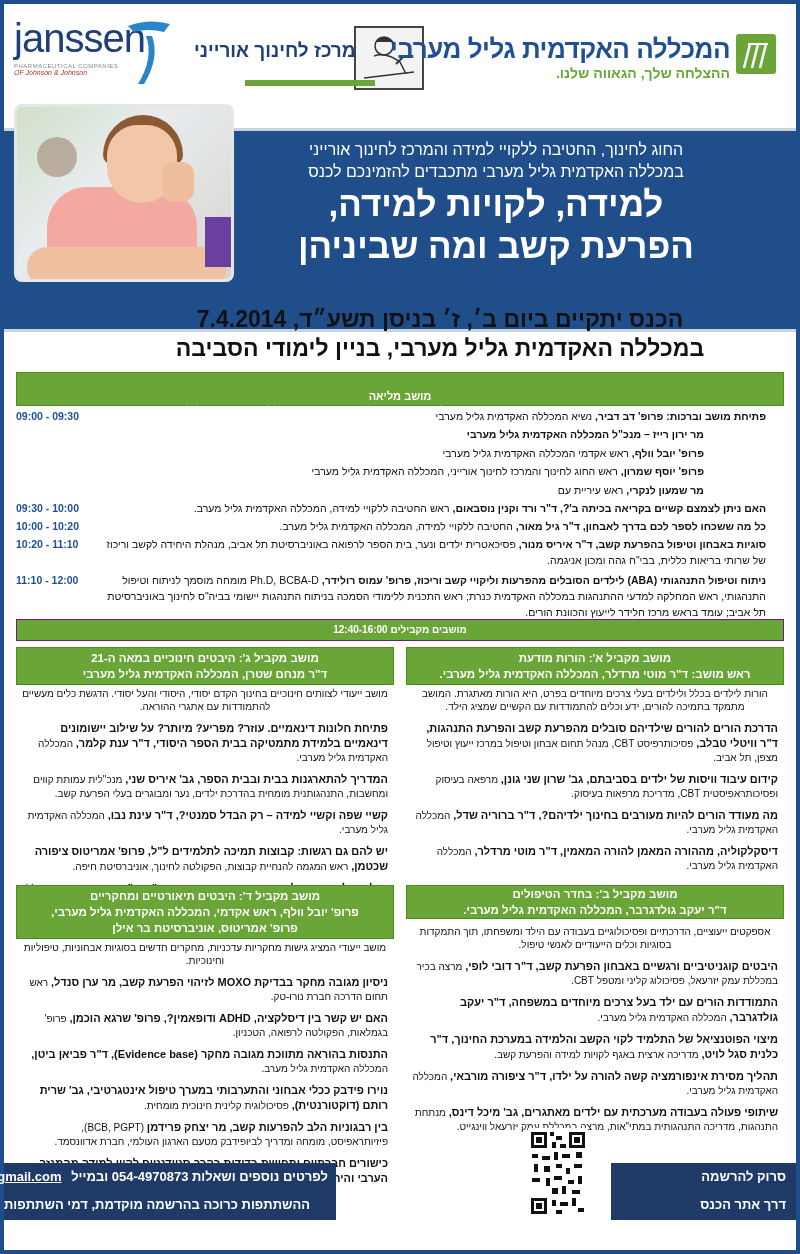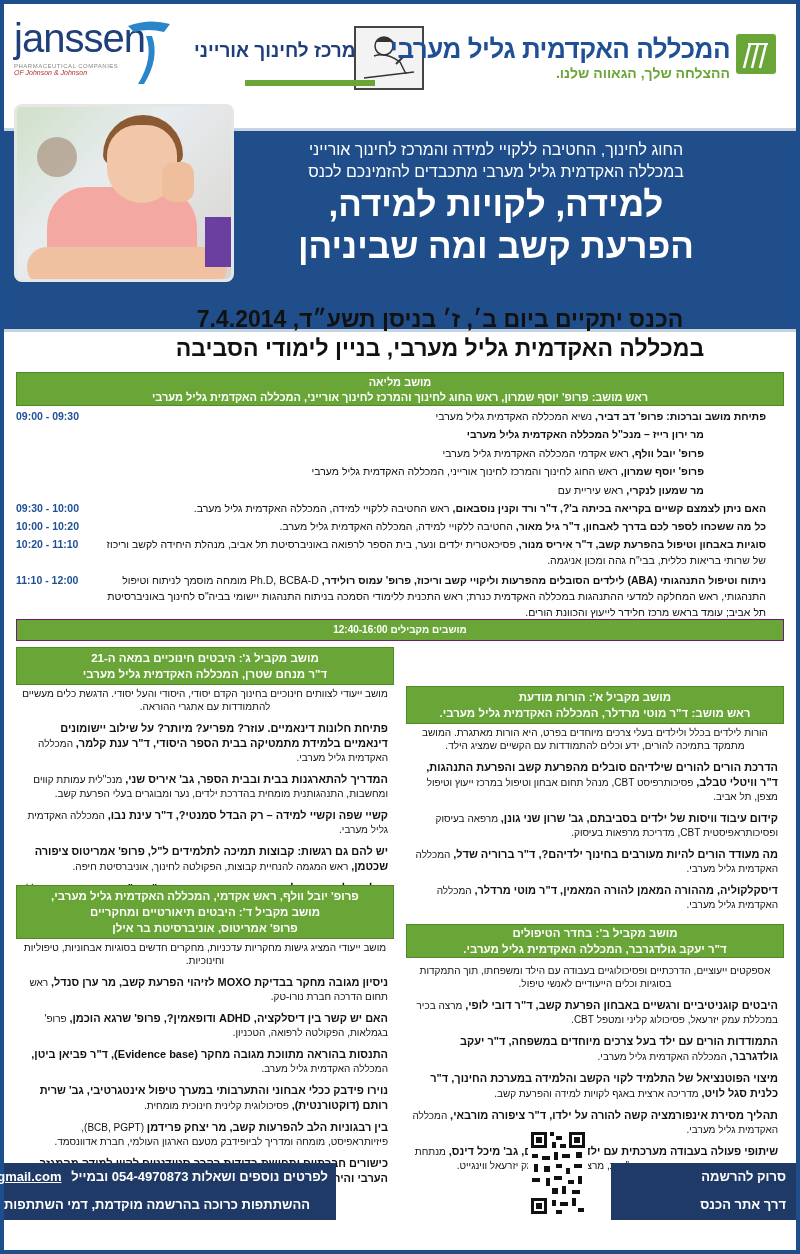--- a/index.html
+++ b/index.html
@@ -31,32 +31,32 @@
   .photo .shirt { position: absolute; left: 30px; top: 80px; width: 150px; height: 100px; background: #f4a8a2; border-radius: 40px 40px 0 0; }
   .photo .arm { position: absolute; left: 10px; top: 140px; width: 200px; height: 40px; background: #f0c1a0; border-radius: 20px; }
   .photo .hand { position: absolute; left: 145px; top: 55px; width: 32px; height: 40px; background: #efbf9d; border-radius: 12px; }
   .photo .boy { position: absolute; left: 20px; top: 30px; width: 40px; height: 40px; background: #9a7b66; border-radius: 20px; opacity: 0.55; }
   .photo .purple { position: absolute; right: 0; top: 110px; width: 26px; height: 50px; background: #6a3fa0; }
   
   .date { position: absolute; right: 50px; top: 305px; width: 620px; text-align: center; direction: rtl; font-weight: bold; font-size: 23px; line-height: 29px; color: #111; }
   
   .green { background: #6aa637; color: #fff; text-align: center; direction: rtl; }
   .plenary-head { position: absolute; left: 16px; top: 372px; width: 768px; height: 34px; border: 1px solid #4f8a22; }
-  .plenary-head .l1 { font-size: 11px; font-weight: bold; line-height: 15px; margin-top: 2px; }
+  .plenary-head .l1 { font-size: 11px; font-weight: bold; line-height: 15px; margin-top: 16px; }
   .plenary-head .l2 { font-size: 11px; font-weight: bold; line-height: 15px; }
   .prog { position: absolute; left: 16px; top: 408px; width: 768px; direction: rtl; font-size: 10.5px; }
   .prow { position: relative; display: flex; flex-direction: row; margin-bottom: 2px; }
   .ptime { width: 88px; flex: none; color: #1f4f94; font-weight: bold; text-align: left; direction: ltr; padding-left: 0; font-size: 10.5px; line-height: 16px; }
   .pbody { flex: 1; padding-right: 18px; line-height: 16px; text-align: right; }
   .pbody b { font-weight: bold; }
   .speaker-line { line-height: 16.5px; padding-right: 80px; }
   .break-bar { position: absolute; left: 16px; top: 619px; width: 768px; height: 22px; border: 1px solid #701a75; font-size: 10px; font-weight: bold; line-height: 20px; }
   
   .col { position: absolute; width: 378px; direction: rtl; font-size: 10px; }
-  .col-right { left: 406px; margin-top: 39px; }
+  .col-right { left: 406px; }
   .col-left { left: 16px; }
   .shead { border: 1px solid #4f8a22; padding: 2px 16px; }
   .shead div { font-size: 11.5px; font-weight: bold; line-height: 16px; }
   .sdesc { text-align: center; font-size: 10px; line-height: 13px; margin: 2px 6px 8px 6px; }
   .item { margin: 0 6px 7px 4px; line-height: 14px; text-align: right; }
   .item .t { font-weight: bold; font-size: 11px; }
   .item .s { font-size: 10px; }
   
   .footer-left { position: absolute; left: 4px; top: 1163px; width: 332px; height: 57px; background: #1f3a66; color: #fff; direction: rtl; }
   .footer-left .a { position: absolute; right: 8px; top: 6px; font-size: 13px; font-weight: bold; white-space: nowrap; }
@@ -214,22 +214,22 @@
   <div class="sdesc" style="margin-top:6px;">אספקטים ייעוציים, הדרכתיים ופסיכולוגיים בעבודה עם הילד ומשפחתו, תוך התמקדות בסוגיות וכלים הייעודיים לאנשי טיפול.</div>
   <div class="item"><span class="t">היבטים קוגניטיביים ורגשיים באבחון הפרעת קשב, ד"ר דובי לופי,</span><span class="s"> מרצה בכיר במכללת עמק יזרעאל, פסיכולוג קליני ומטפל CBT.</span></div>
   <div class="item"><span class="t">התמודדות הורים עם ילד בעל צרכים מיוחדים במשפחה, ד"ר יעקב גולדגרבר,</span><span class="s"> המכללה האקדמית גליל מערבי.</span></div>
   <div class="item"><span class="t">מיצוי הפוטנציאל של התלמיד לקוי הקשב והלמידה במערכת החינוך, ד"ר כלנית סגל לויט,</span><span class="s"> מדריכה ארצית באגף לקויות למידה והפרעת קשב.</span></div>
   <div class="item"><span class="t">תהליך מסירת אינפורמציה קשה להורה על ילדו, ד"ר ציפורה מורבאי,</span><span class="s"> המכללה האקדמית גליל מערבי.</span></div>
   <div class="item"><span class="t">שיתופי פעולה בעבודה מערכתית עם ילדים מאתגרים, גב' מיכל דינס,</span><span class="s"> מנתחת התנהגות, מדריכה התנהגותית במתי"אות, מרצה במכללת עמק יזרעאל ווינגייט.</span></div>
 </div>
 
 <div class="col col-left" style="top:885px;">
   <div class="shead green">
+    <div>מושב מקביל ד': היבטים תיאורטיים ומחקריים</div>
     <div>פרופ' יובל וולף, ראש אקדמי, המכללה האקדמית גליל מערבי,</div>
-    <div>מושב מקביל ד': היבטים תיאורטיים ומחקריים</div>
     <div>פרופ' אמריטוס, אוניברסיטת בר אילן</div>
   </div>
   <div class="sdesc">מושב ייעודי המציג גישות מחקריות עדכניות, מחקרים חדשים בסוגיות אבחוניות, טיפוליות וחינוכיות.</div>
   <div class="item"><span class="t">ניסיון מגובה מחקר בבדיקת MOXO לזיהוי הפרעת קשב, מר ערן סנדל,</span><span class="s"> ראש תחום הדרכה חברת נורו-טק.</span></div>
   <div class="item"><span class="t">האם יש קשר בין דיסלקציה, ADHD ודופאמין?, פרופ' שרגא הוכמן,</span><span class="s"> פרופ' בגמלאות, הפקולטה לרפואה, הטכניון.</span></div>
   <div class="item"><span class="t">התנסות בהוראה מתווכת מגובה מחקר (Evidence base), ד"ר פביאן ביטן,</span><span class="s"> המכללה האקדמית גליל מערב.</span></div>
   <div class="item"><span class="t">נוירו פידבק ככלי אבחוני והתערבותי במערך טיפול אינטגרטיבי, גב' שרית רותם (דוקטורנטית),</span><span class="s"> פסיכולוגית קלינית חינוכית מומחית.</span></div>
   <div class="item"><span class="t">בין רבגוניות הלב להפרעות קשב, מר יצחק פרידמן</span><span class="s"> (BCB, PGPT), פיזיותראפיסט, מומחה ומדריך לביופידבק מטעם הארגון העולמי, חברת אדוונסמד.</span></div>
   <div class="item"><span class="t">כישורים חברתיים ותחושת בדידות בקרב סטודנטים לקויי למידה מהמגזר הערבי והיהודי, ד"ר מירי שריד,</span><span class="s"> המכללה האקדמית גליל מערבי.</span></div>
 </div>

